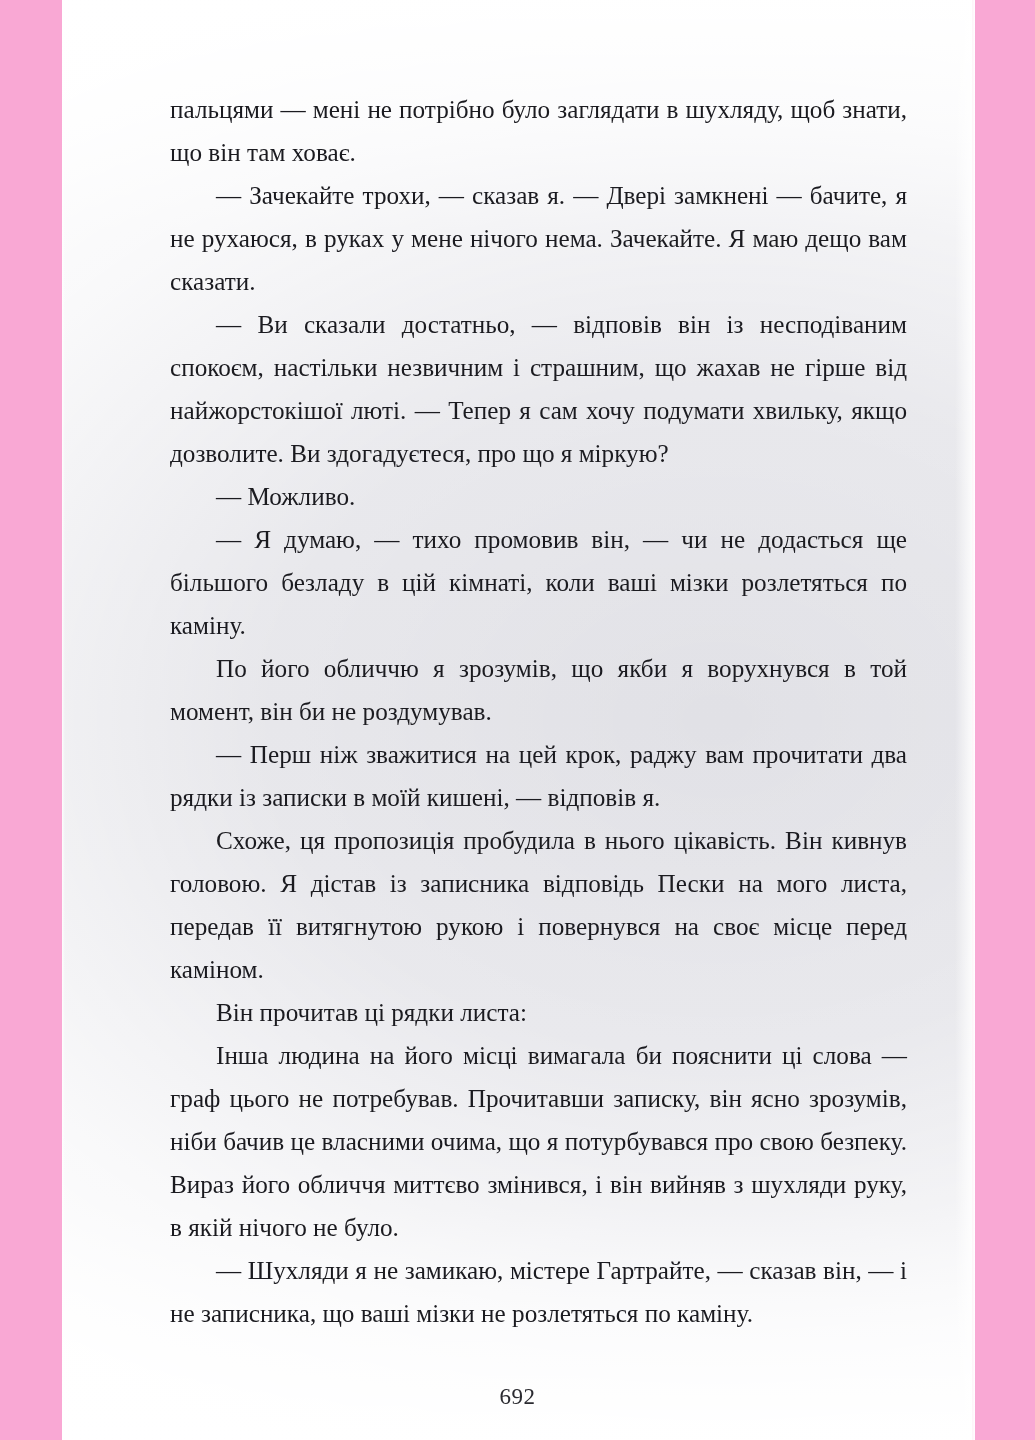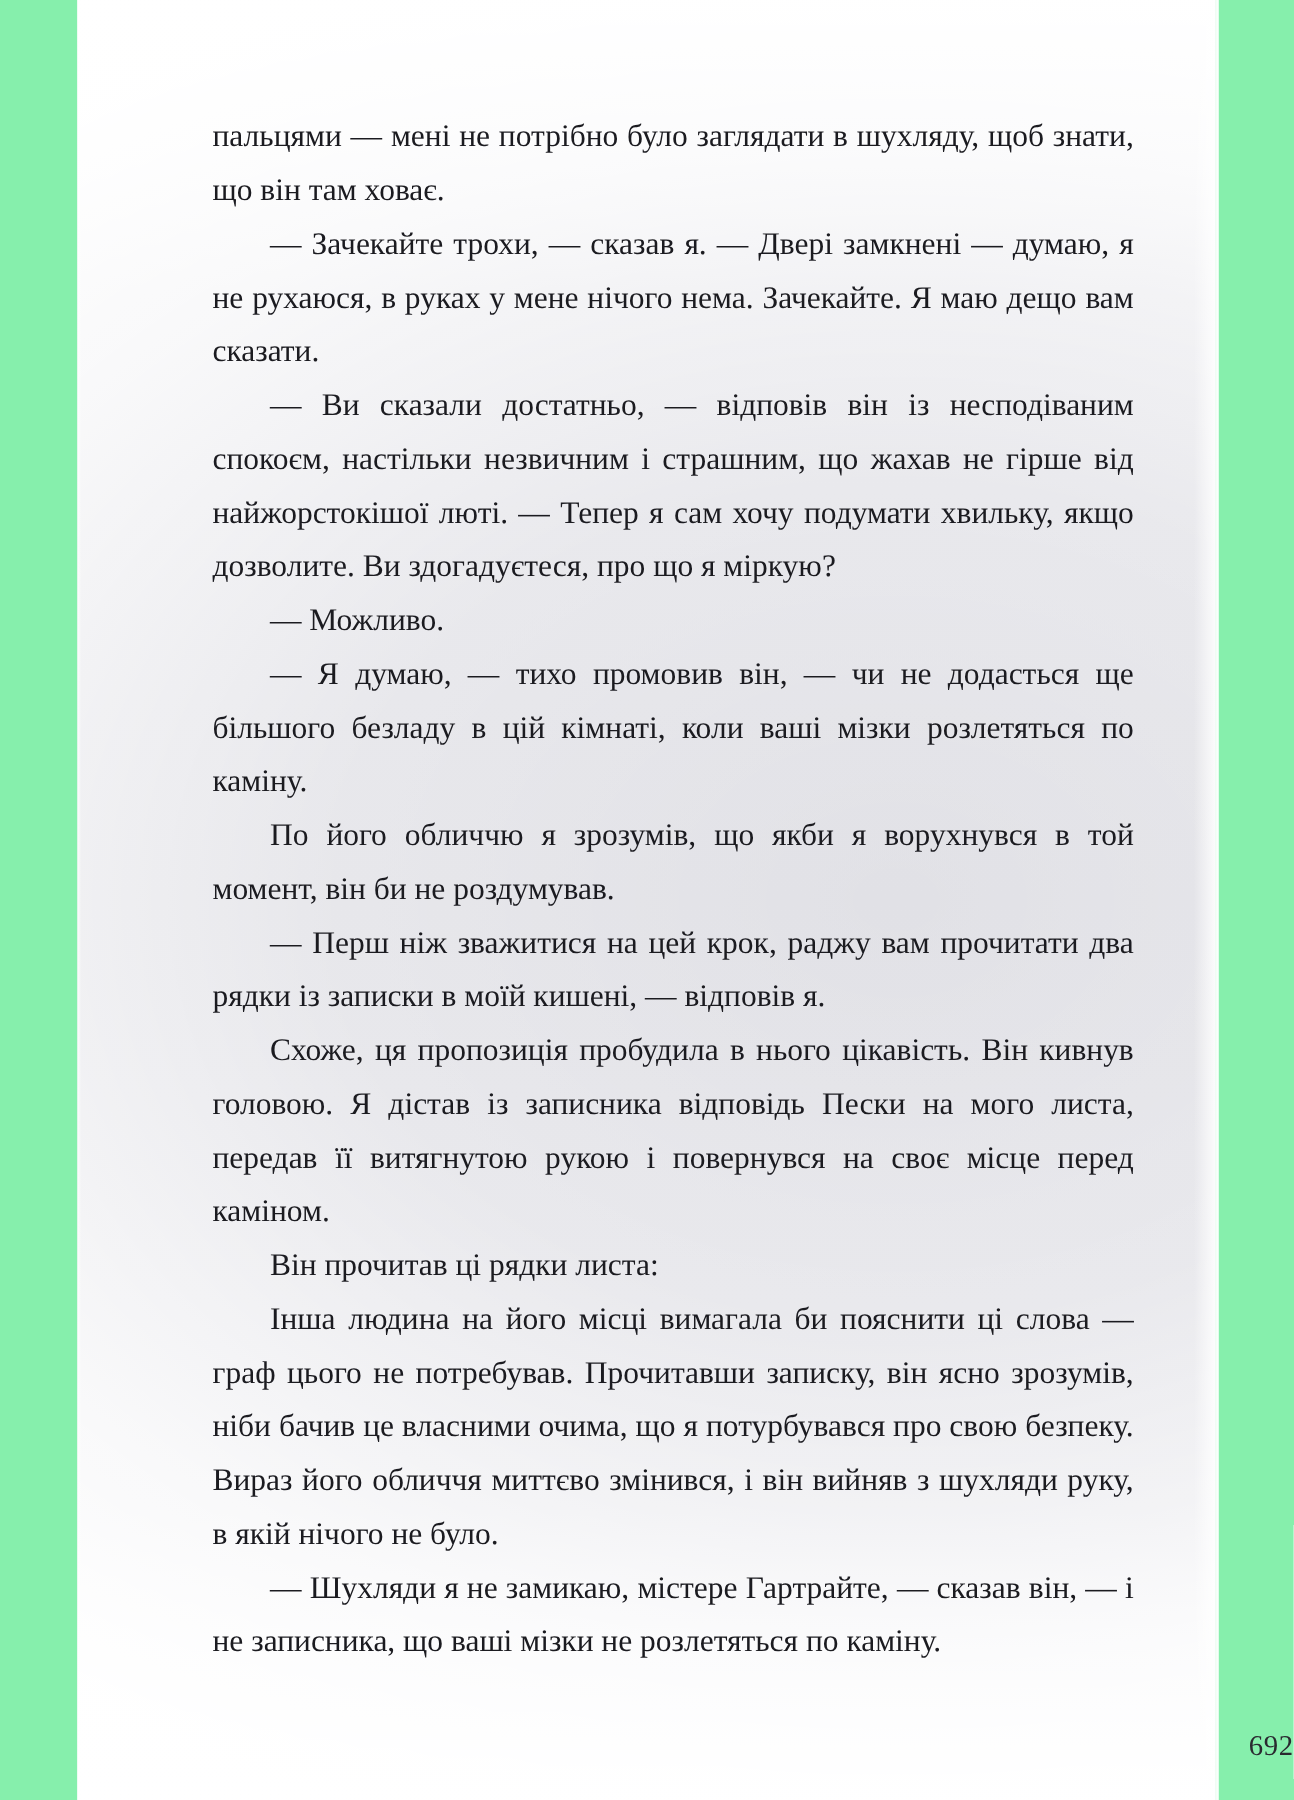--- a/index.html
+++ b/index.html
@@ -6,21 +6,21 @@
     margin: 0;
     padding: 0;
     background: #ffffff;
   }
 
   #page-scan {
     position: relative;
     width: 1035px;
     height: 1440px;
     overflow: hidden;
-    background: #86efac;
+    background: #f9a8d4;
     font-family: "Liberation Serif", "DejaVu Serif", serif;
   }
 
   
   .paper {
     position: absolute;
     left: 62px;
     top: 0;
     width: 910px;
     height: 1440px;
@@ -84,39 +84,39 @@
   
   .para.continued {
     text-indent: 0;
   }
 
   .page-number {
     position: absolute;
     left: 0;
     top: 1384px;
     width: 1035px;
-    text-align: right;
+    text-align: center;
     color: #2a2a30;
     font-size: 23px;
     letter-spacing: 0.5px;
     font-family: "Liberation Serif", "DejaVu Serif", serif;
   }
 </style>
 </head>
 <body>
 
 <div id="page-scan">
 
   <div class="paper"></div>
   <div class="paper-gutter-edge"></div>
   <div class="paper-outer-edge"></div>
 
   <div class="text-column">
     <p class="para continued">пальцями — мені не потрібно було заглядати в шухляду, щоб знати, що він там ховає.</p>
-    <p class="para">— Зачекайте трохи, — сказав я. — Двері замкнені — думаю, я не рухаюся, в руках у мене нічого нема. Зачекайте. Я маю дещо вам сказати.</p>
+    <p class="para">— Зачекайте трохи, — сказав я. — Двері замкнені — бачите, я не рухаюся, в руках у мене нічого нема. Зачекайте. Я маю дещо вам сказати.</p>
     <p class="para">— Ви сказали достатньо, — відповів він із несподіваним спокоєм, настільки незвичним і страшним, що жахав не гірше від найжорстокішої люті. — Тепер я сам хочу подумати хвильку, якщо дозволите. Ви здогадуєтеся, про що я міркую?</p>
     <p class="para">— Можливо.</p>
     <p class="para">— Я думаю, — тихо промовив він, — чи не додасться ще більшого безладу в цій кімнаті, коли ваші мізки розлетяться по каміну.</p>
     <p class="para">По його обличчю я зрозумів, що якби я ворухнувся в той момент, він би не роздумував.</p>
     <p class="para">— Перш ніж зважитися на цей крок, раджу вам прочитати два рядки із записки в моїй кишені, — відповів я.</p>
     <p class="para">Схоже, ця пропозиція пробудила в нього цікавість. Він кивнув головою. Я дістав із записника відповідь Пески на мого листа, передав її витягнутою рукою і повернувся на своє місце перед каміном.</p>
     <p class="para">Він прочитав ці рядки листа:</p>
     <p class="para">Інша людина на його місці вимагала би пояснити ці слова — граф цього не потребував. Прочитавши записку, він ясно зрозумів, ніби бачив це власними очима, що я потурбувався про свою безпеку. Вираз його обличчя миттєво змінився, і він вийняв з шухляди руку, в якій нічого не було.</p>
     <p class="para">— Шухляди я не замикаю, містере Гартрайте, — сказав він, — і не записника, що ваші мізки не розлетяться по каміну.</p>
   </div>

